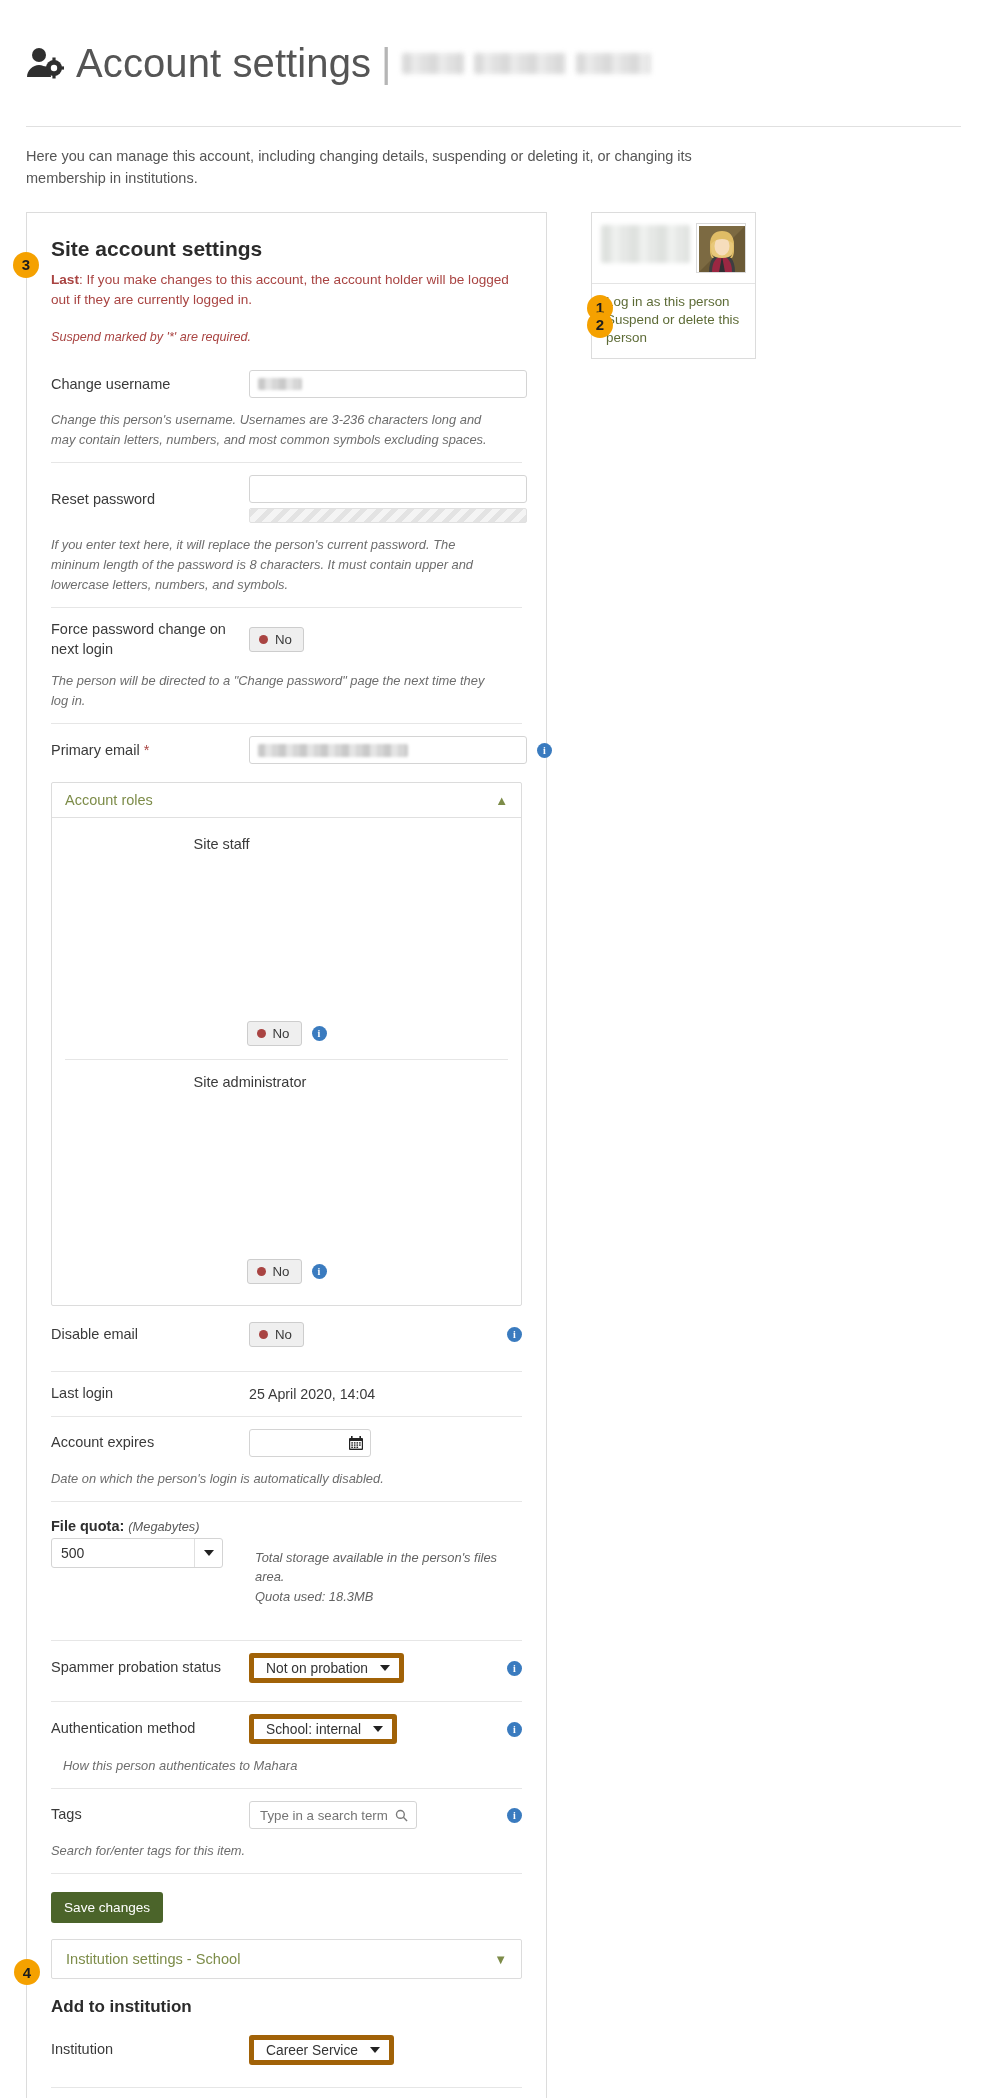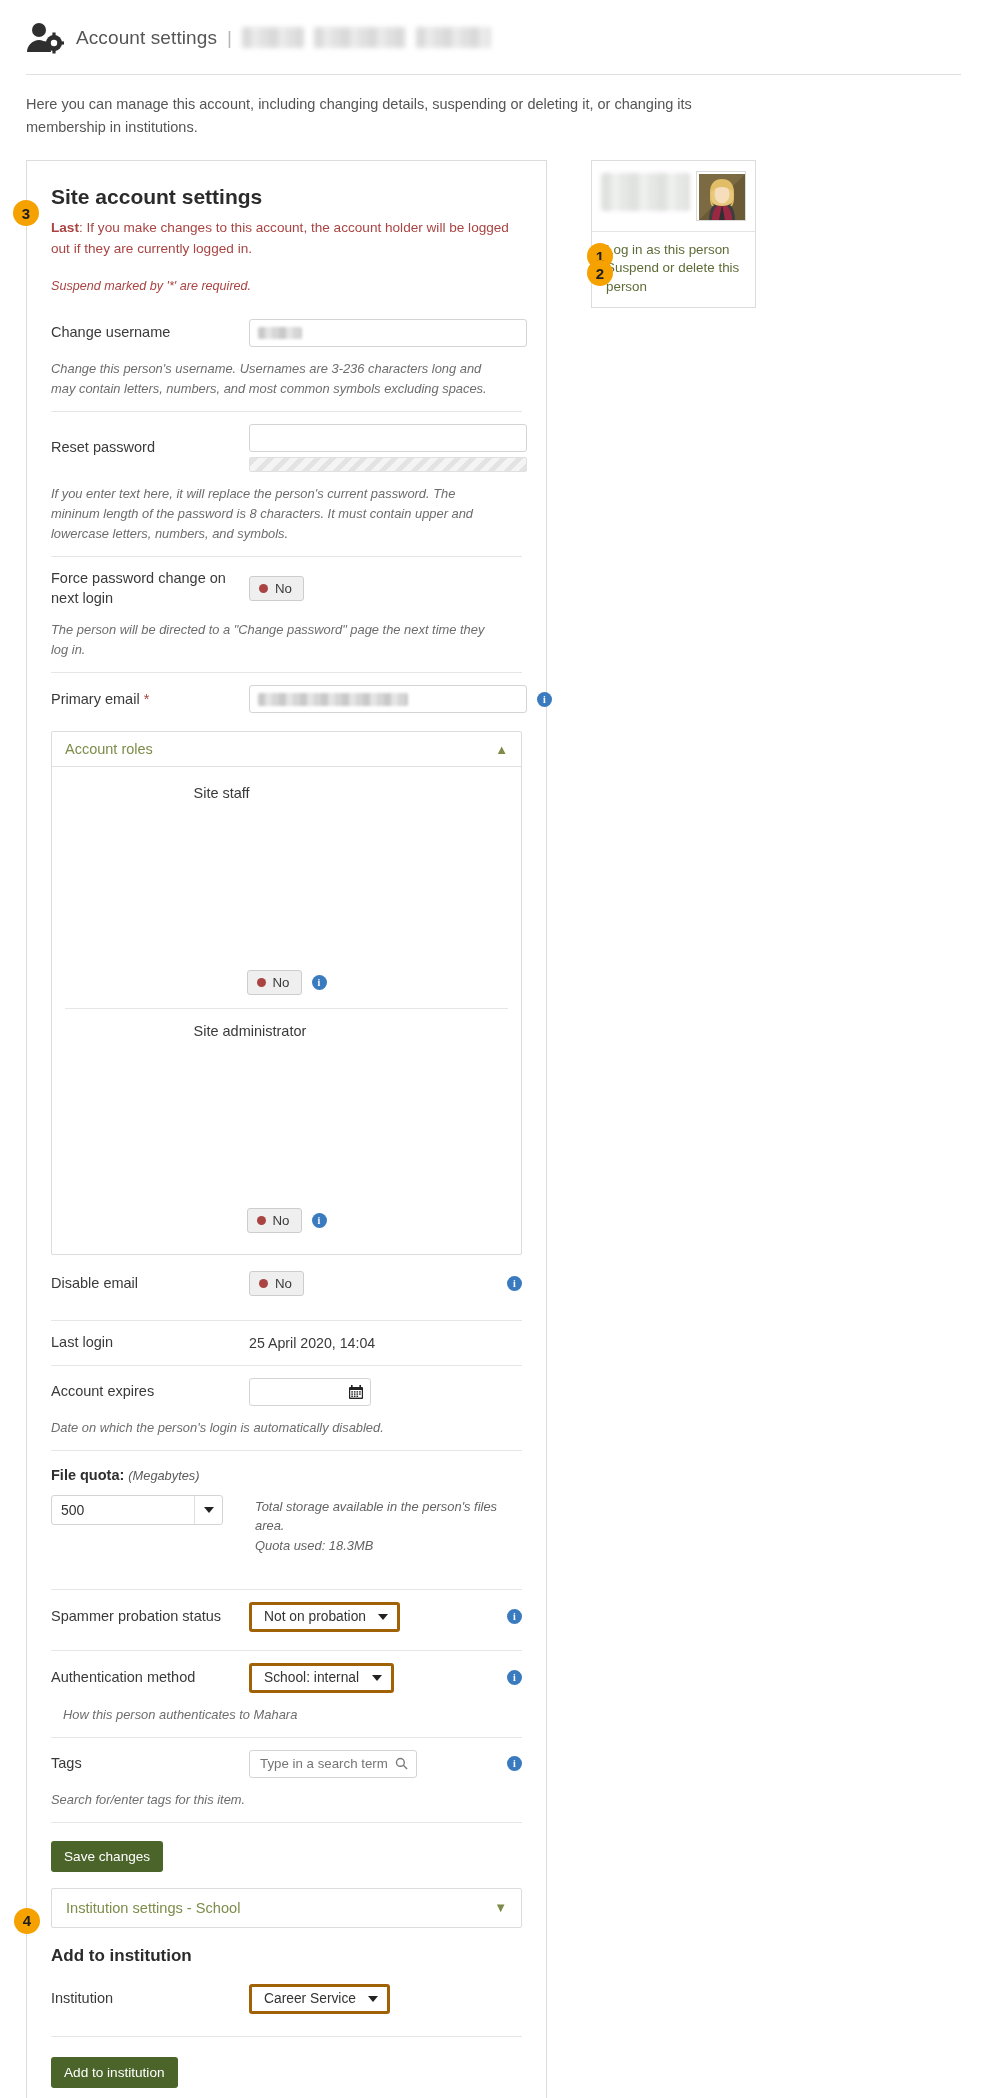--- a/index.html
+++ b/index.html
@@ -16,21 +16,21 @@
 
   
   .page-header {
     padding: 14px 26px 0 26px;
     display: flex;
     align-items: center;
     gap: 12px;
   }
   .header-icon { width: 38px; height: 34px; flex: 0 0 auto; color:#2f2f2f; }
   .page-title {
-    font-size: 19px;
+    font-size: 40px;
     font-weight: 400;
     color: #555;
     letter-spacing: .1px;
     white-space: nowrap;
     display:flex; align-items:center; gap:10px;
   }
   .title-sep { color:#b5b5b5; font-weight:300; }
   .blur-name {
     display:inline-block;
     height: 21px;
@@ -202,42 +202,42 @@
   }
   .cal-icon { width:14px; height:14px; color:#222; }
 
   
   .quota-row { display:flex; align-items:flex-start; padding: 16px 0 12px 0; }
   .quota-left { width: 198px; flex: 0 0 198px; }
   .quota-label { font-size:14.5px; color:#2f2f2f; }
   .quota-label b { font-weight:bold; }
   .quota-label i { font-style:italic; font-size:12.8px; color:#5a5a5a; }
   .quota-input {
-    margin-top: 12px;
+    margin-top: 4px;
     width: 172px; height: 30px;
     border:1px solid #d4d4d4; border-radius:3px;
     display:flex; align-items:center;
     font-size:14px; color:#333;
     padding-left: 9px;
     background:#fff;
   }
   .quota-input .caret-box {
     margin-left:auto; width: 28px; height:100%;
     border-left:1px solid #e0e0e0;
     display:flex; align-items:center; justify-content:center;
   }
   .quota-right {
     font-style: italic; color:#636363; font-size:12.9px; line-height:1.5;
     padding-top: 30px; padding-left: 6px;
   }
 
   
   .selectbox {
     height: 30px;
-    border:3px solid #a16207; border-radius:3px;
+    border:5px solid #a16207; border-radius:3px;
     background:#fff;
     display:inline-flex; align-items:center;
     padding: 0 9px 0 12px;
     font-size:13.8px; color:#333;
     gap: 12px;
     cursor:pointer;
   }
   .caret { width:0;height:0;border-left:5px solid transparent;border-right:5px solid transparent;border-top:6px solid #222; }
 
   

